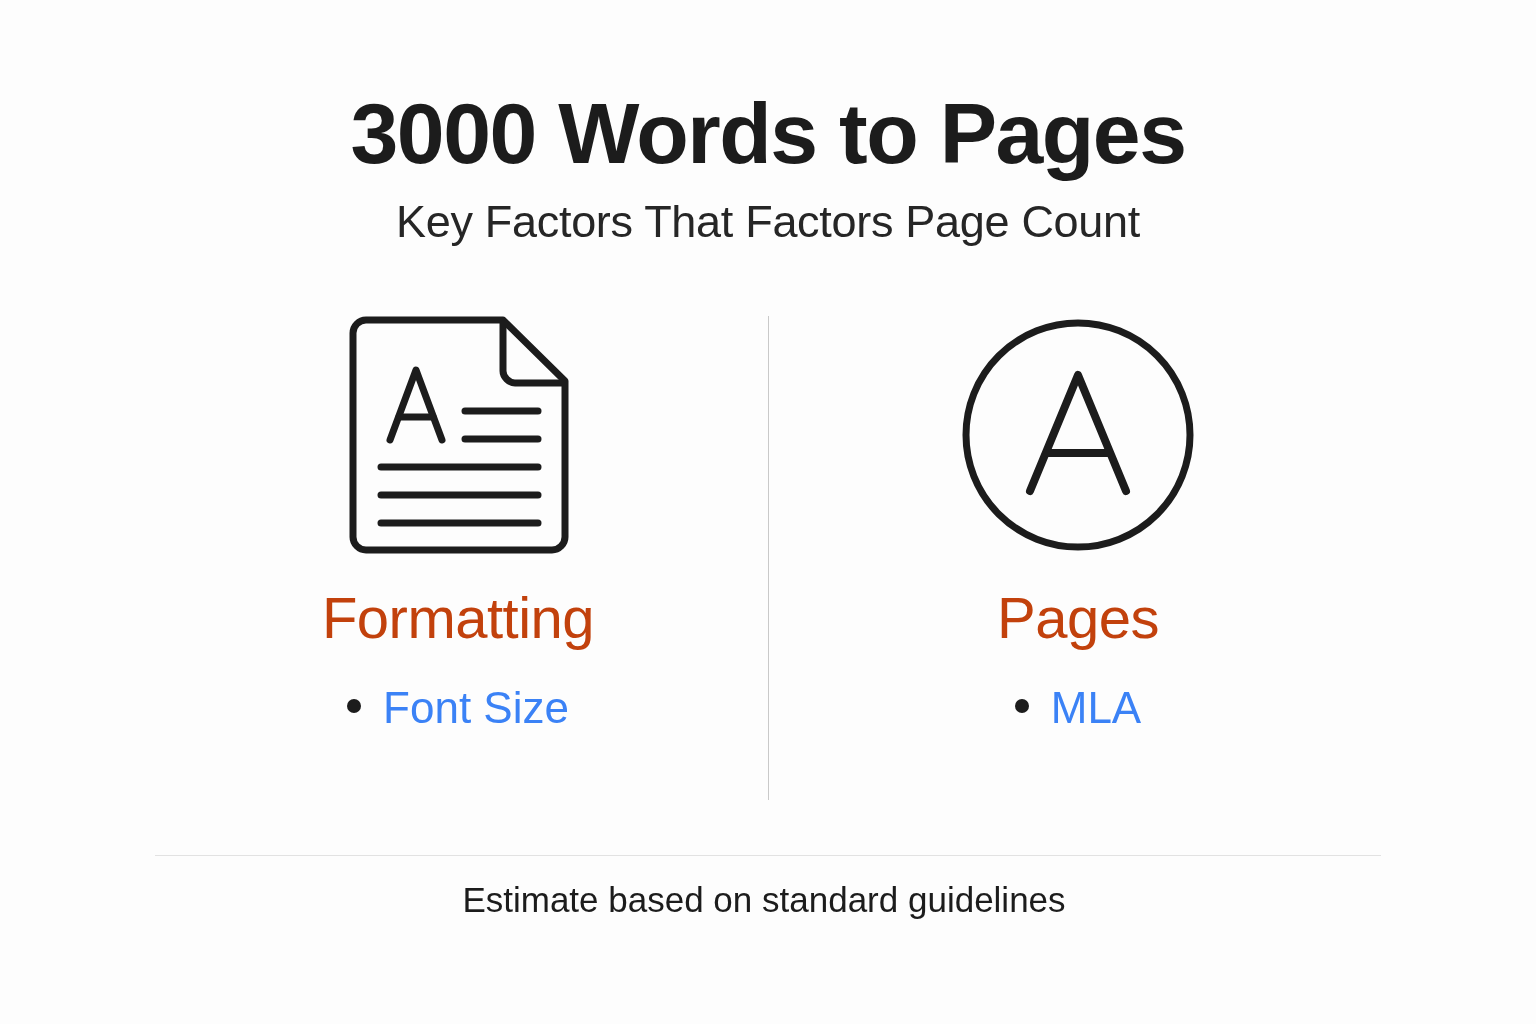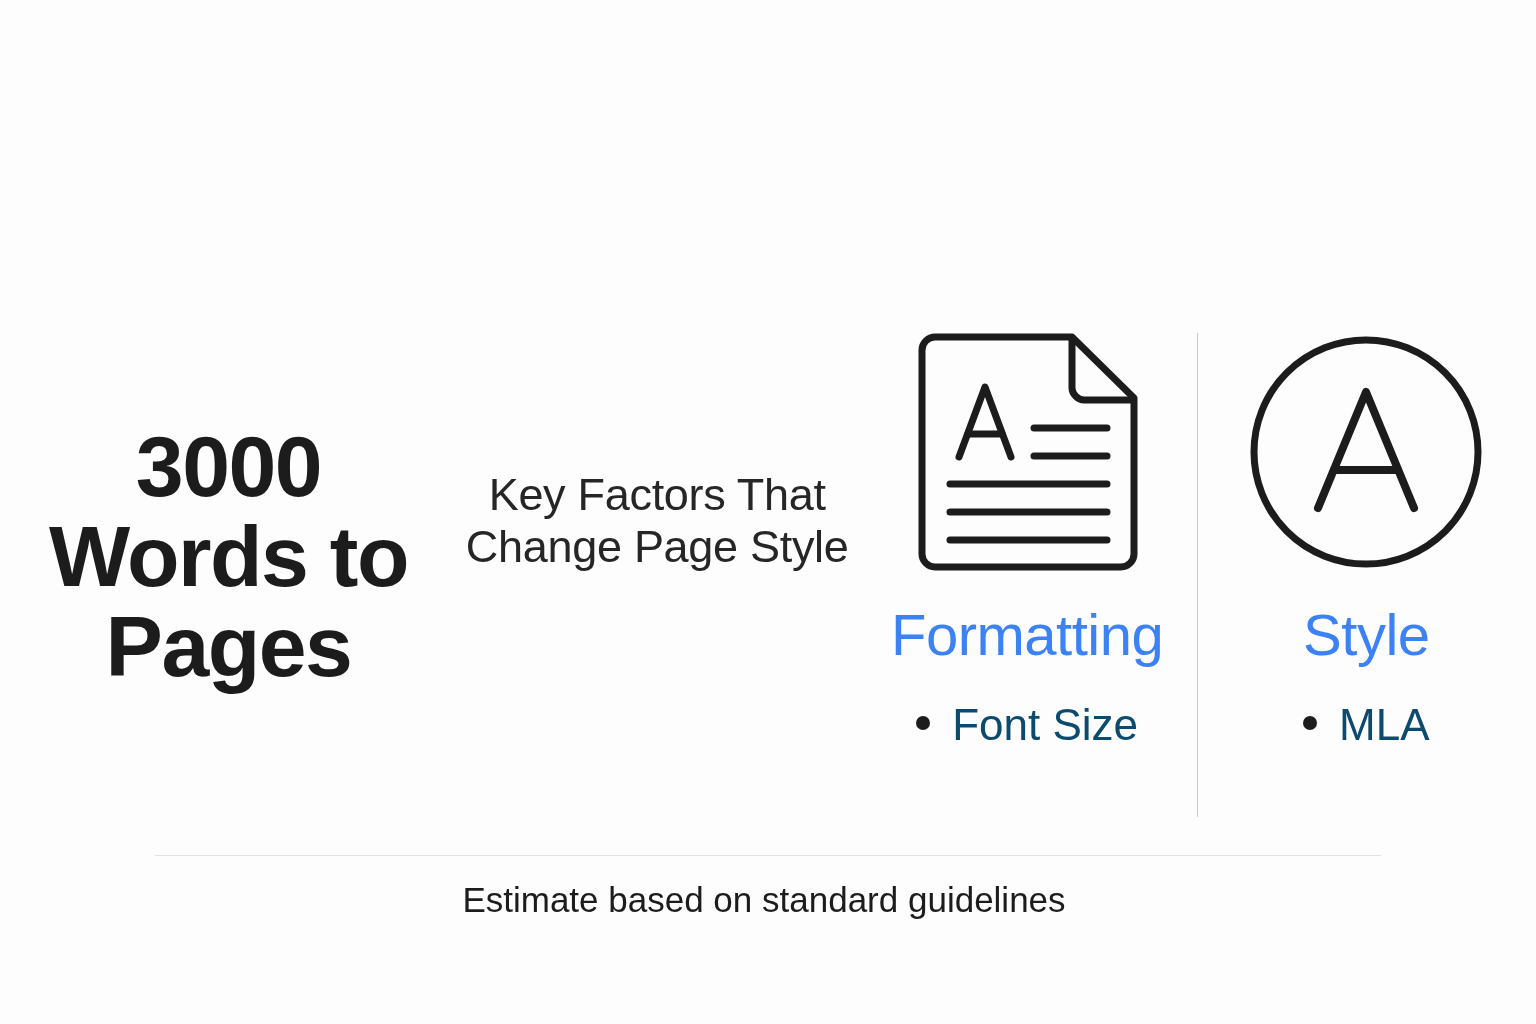--- a/index.html
+++ b/index.html
@@ -13,21 +13,21 @@
     font-family: "Liberation Sans", sans-serif;
     color: #1a1a1a;
     overflow: hidden;
   }
   .slide {
     position: relative;
     width: 1536px;
     height: 1024px;
     background: #fdfdfd;
     display: flex;
-    flex-direction: row;
+    flex-direction: column;
     align-items: center;
   }
 
   .title {
     margin-top: 88px;
     font-size: 86px;
     font-weight: 700;
     letter-spacing: -1.5px;
     color: #1c1c1c;
     line-height: 1.05;
@@ -69,32 +69,32 @@
     height: 250px;
     display: flex;
     align-items: center;
     justify-content: center;
   }
   .col-title {
     margin-top: 24px;
     font-size: 58px;
     font-weight: 400;
     letter-spacing: -0.5px;
-    color: #3b82f6;
+    color: #c2410c;
   }
   .bullets {
     margin: 22px 0 0 0;
     padding: 0;
     list-style: none;
     text-align: left;
   }
   .bullets li {
     font-size: 44px;
     line-height: 1.58;
-    color: #0c4a6e;
+    color: #3b82f6;
     display: flex;
     align-items: baseline;
   }
   .bullet-dot {
     display: inline-block;
     width: 14px;
     height: 14px;
     border-radius: 50%;
     background: #1c1c1c;
     margin-right: 22px;
@@ -119,21 +119,21 @@
     font-size: 35px;
     color: #1c1c1c;
   }
 </style>
 </head>
 <body>
 
 <div class="slide">
 
   <div class="title">3000 Words to Pages</div>
-  <div class="subtitle">Key Factors That Change Page Style</div>
+  <div class="subtitle">Key Factors That Factors Page Count</div>
 
   <div class="columns">
 
     <div class="divider"></div>
 
     <div class="col">
       <div class="icon-wrap">
         <svg width="250" height="240" viewBox="0 0 250 240" fill="none" xmlns="http://www.w3.org/2000/svg">
           <path d="M20 18 C20 11 26 5 33 5 H170 L232 66 V222 C232 229 226 235 219 235 H33 C26 235 20 229 20 222 Z" stroke="#1c1c1c" stroke-width="7" stroke-linejoin="round" fill="none"></path>
           <path d="M170 5 V56 C170 62 176 68 182 68 H232" stroke="#1c1c1c" stroke-width="7" stroke-linejoin="round" fill="none"></path>
@@ -156,21 +156,21 @@
     </div>
 
     <div class="col">
       <div class="icon-wrap">
         <svg width="240" height="240" viewBox="0 0 240 240" fill="none" xmlns="http://www.w3.org/2000/svg">
           <circle cx="120" cy="120" r="112" stroke="#1c1c1c" stroke-width="7" fill="none"></circle>
           <path d="M72 176 L120 60 L168 176" stroke="#1c1c1c" stroke-width="8" stroke-linecap="round" stroke-linejoin="round" fill="none"></path>
           <path d="M89 138 H151" stroke="#1c1c1c" stroke-width="8" stroke-linecap="round"></path>
         </svg>
       </div>
-      <div class="col-title">Style</div>
+      <div class="col-title">Pages</div>
       <ul class="bullets">
         <li>
           <span class="bullet-dot"></span>
           <span>MLA</span>
         </li>
       </ul>
     </div>
 
   </div>
 

